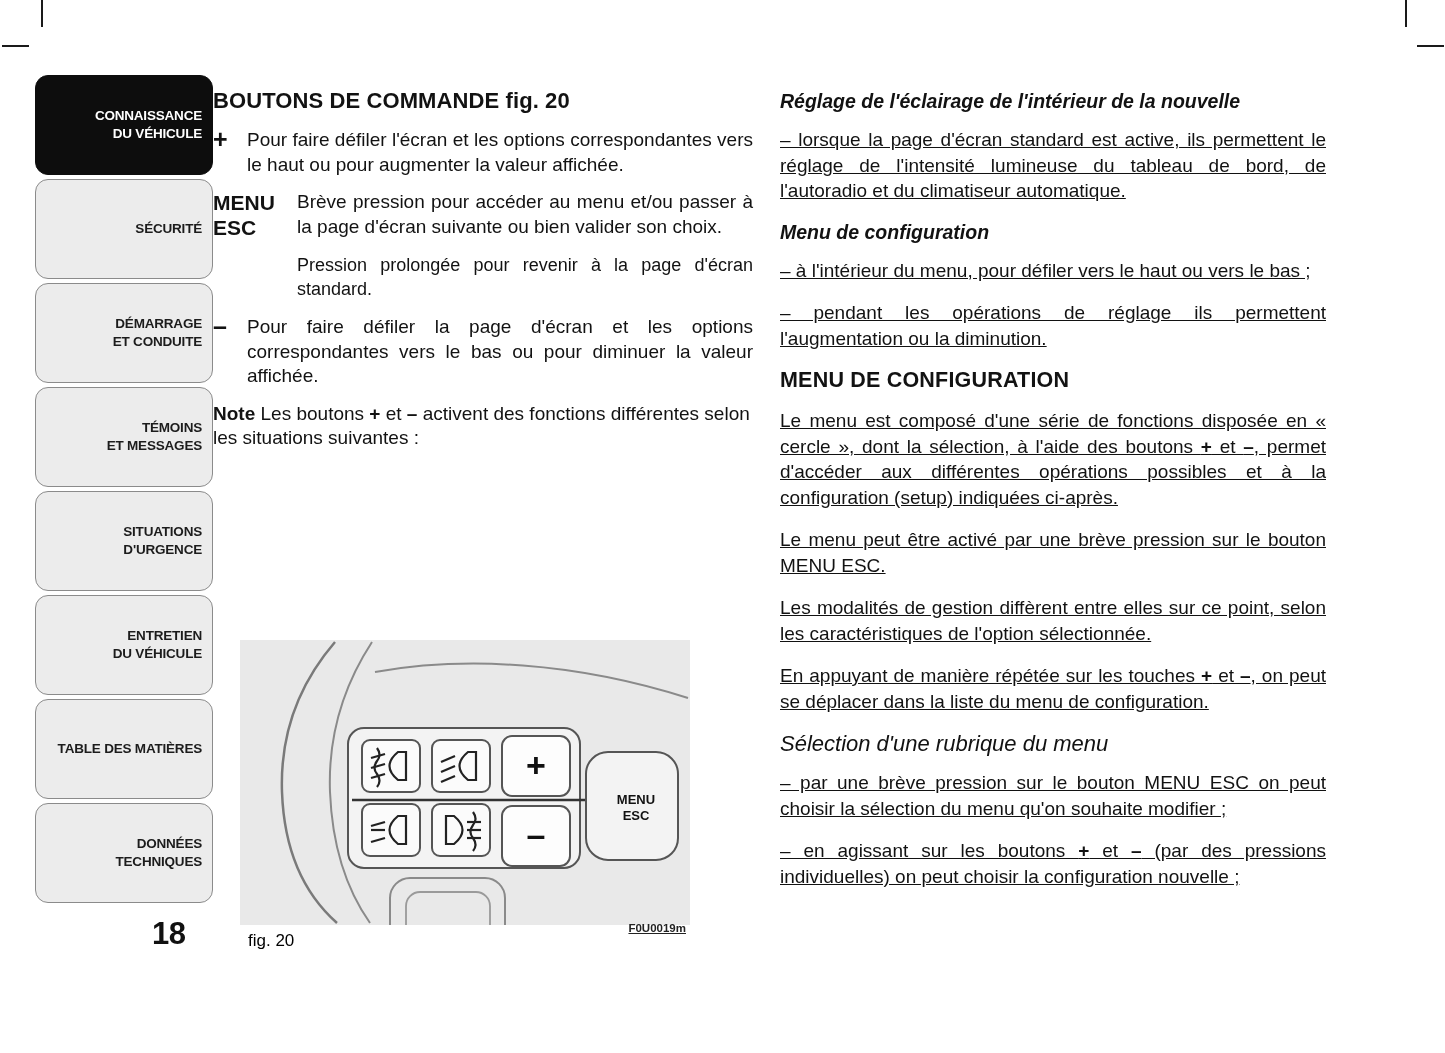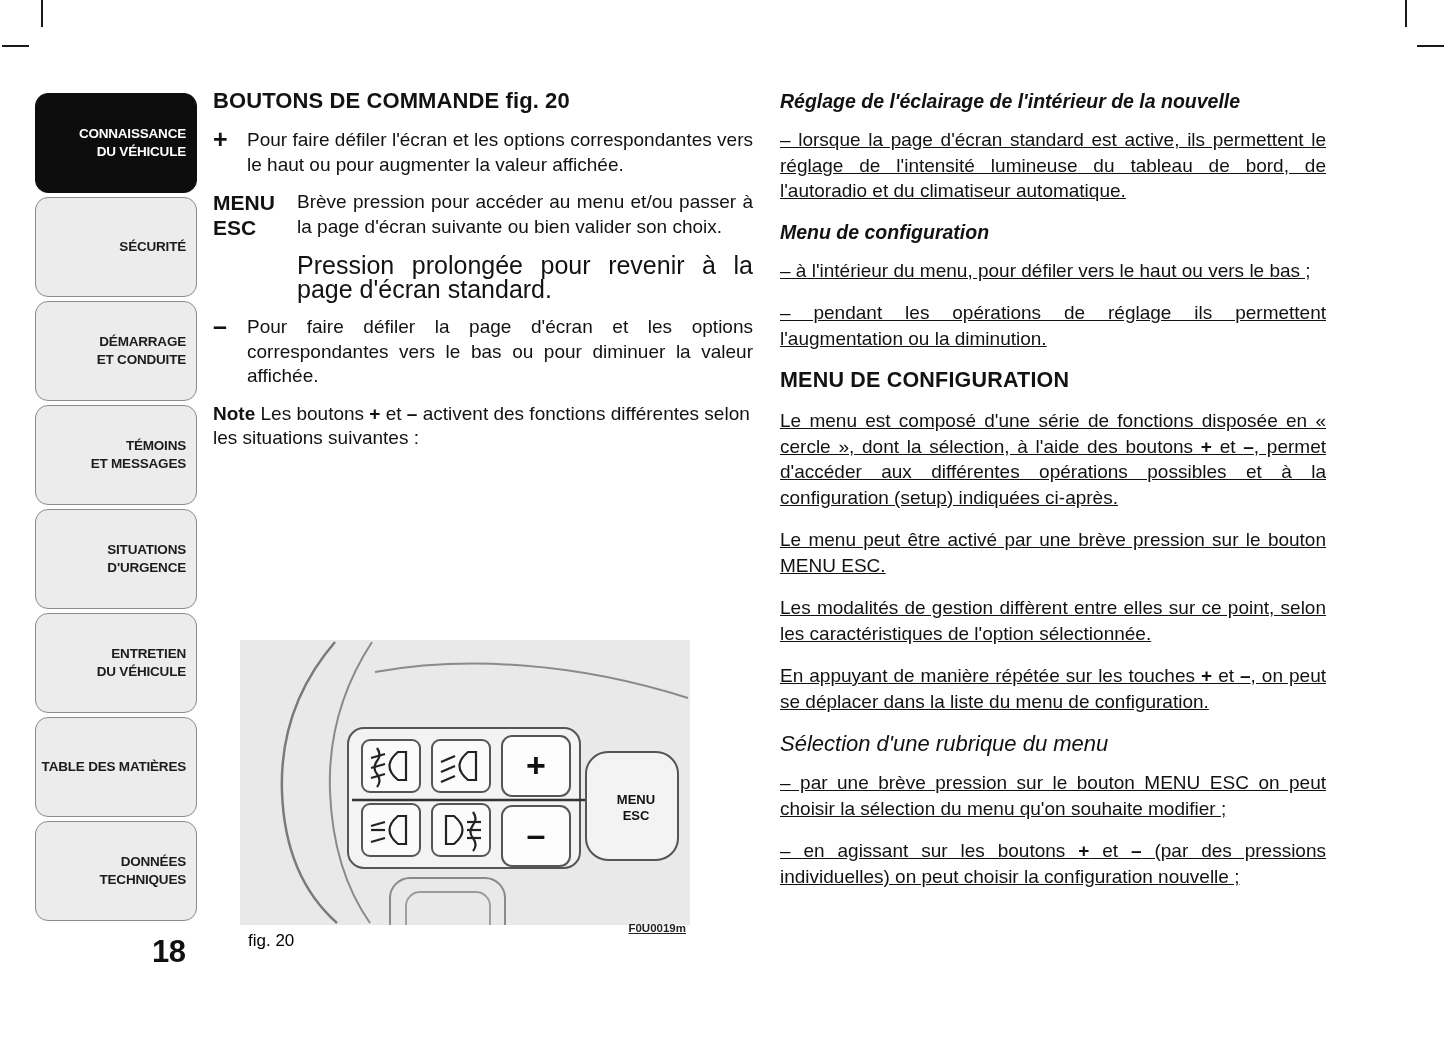--- a/index.html
+++ b/index.html
@@ -8,21 +8,21 @@
     font-family:"Liberation Sans", sans-serif;color:#121212;overflow:hidden;
   }
   
   .crop{position:absolute;background:#1a1a1a;}
   .cm-tl-v{left:41px;top:0;width:2px;height:27px;}
   .cm-tl-h{left:2px;top:45px;width:27px;height:2px;}
   .cm-tr-v{left:1405px;top:0;width:2px;height:27px;}
   .cm-tr-h{left:1417px;top:45px;width:27px;height:2px;}
 
   
-  .sidebar{position:absolute;left:35px;top:93px;width:162px;}
+  .sidebar{position:absolute;left:35px;top:75px;width:178px;}
   .tab{
     box-sizing:border-box;height:100px;margin-bottom:4px;
     background:#ececec;border:1.5px solid #8b8b8b;border-radius:13px;
     display:flex;align-items:center;justify-content:flex-end;
     padding-right:10px;
   }
   .tab-label{
     font-size:13.5px;font-weight:bold;line-height:1.3;text-align:right;
     white-space:pre-line;letter-spacing:-0.2px;color:#1c1c1c;
   }
@@ -46,21 +46,21 @@
     width:34px;flex:0 0 34px;font-weight:bold;font-size:25px;line-height:22px;
   }
   .menu-label{
     width:84px;flex:0 0 84px;font-weight:bold;font-size:21px;line-height:25px;
     white-space:pre-line;
   }
   .cmd-text{
     flex:1;margin:0;font-size:19px;line-height:24.5px;text-align:justify;
   }
   .menu-sub{
-    margin:0 0 14px 84px;font-size:25px;line-height:24px;text-align:justify;
+    margin:0 0 14px 84px;font-size:18px;line-height:24px;text-align:justify;
   }
   .note{margin:6px 0 0 0;font-size:19px;line-height:24.5px;}
   .sym{font-weight:bold;}
 
   
   .col-right p{margin:0 0 17px 0;font-size:19px;line-height:25.5px;text-align:justify;text-decoration:underline;}
   .h-ital{
     font-size:19.5px;font-weight:bold;font-style:italic;margin:2px 0 14px 0;
   }
   .h-caps{

